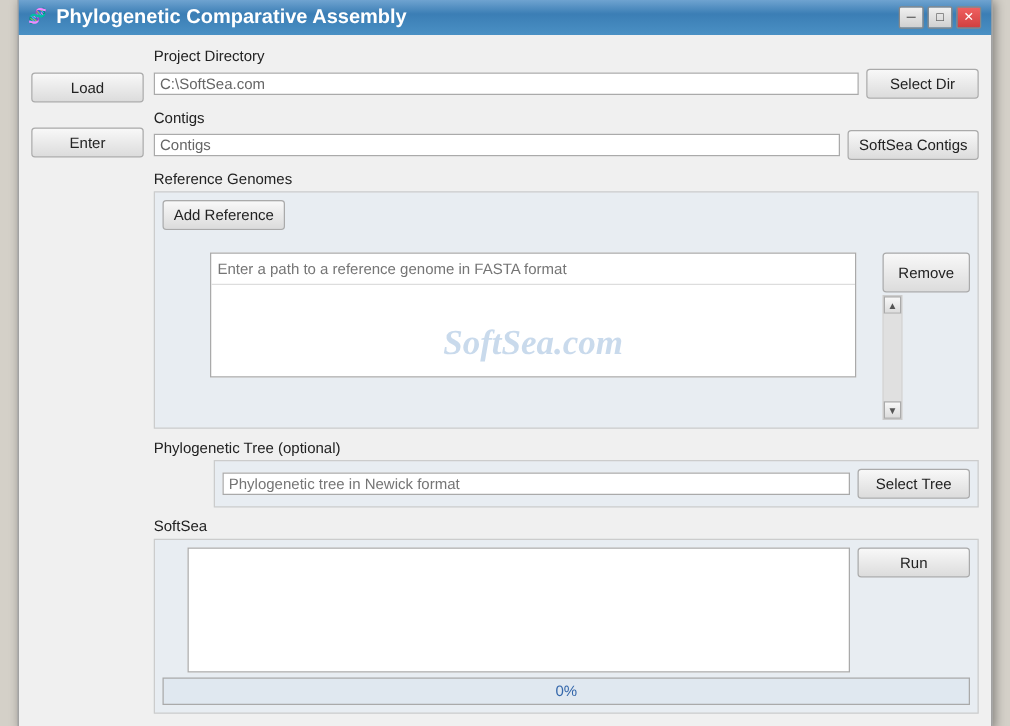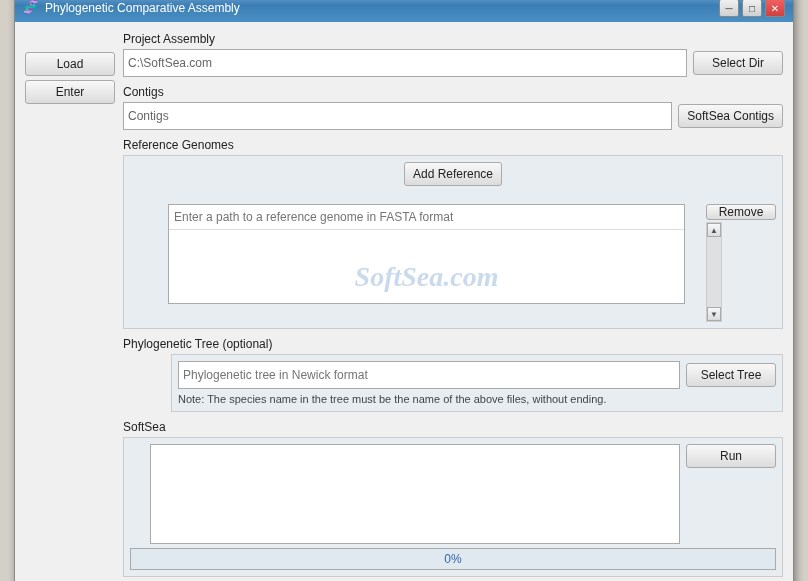--- a/index.html
+++ b/index.html
@@ -32,22 +32,22 @@
     .titlebar-left {
       display: flex;
       align-items: center;
       gap: 6px;
     }
     .titlebar-icon {
       width: 16px;
       height: 16px;
     }
     .titlebar-title {
-      font-size: 12px;
-      font-weight: normal;
+      font-size: 16px;
+      font-weight: bold;
     }
     .titlebar-controls {
       display: flex;
       gap: 3px;
     }
     .title-btn {
       width: 20px;
       height: 18px;
       background: linear-gradient(to bottom, #f0f0f0, #d0d0d0);
       border: 1px solid #888;
@@ -64,21 +64,21 @@
       color: white;
     }
     .content {
       padding: 10px;
       display: flex;
       gap: 8px;
     }
     .left-buttons {
       display: flex;
       flex-direction: column;
-      gap: 4px;
+      gap: 20px;
       padding-top: 20px;
       flex-shrink: 0;
       align-items: flex-end;
     }
     .main-area {
       flex: 1;
       display: flex;
       flex-direction: column;
       gap: 8px;
     }
@@ -87,21 +87,21 @@
       color: #222;
       margin-bottom: 3px;
     }
     .row {
       display: flex;
       align-items: center;
       gap: 6px;
     }
     .text-input {
       flex: 1;
-      height: 28px;
+      height: 18px;
       border: 1px solid #aaa;
       background: white;
       padding: 2px 4px;
       font-size: 12px;
       color: #666;
     }
     .btn {
       height: 24px;
       min-width: 90px;
       background: linear-gradient(to bottom, #f8f8f8, #dcdcdc);
@@ -113,21 +113,21 @@
       white-space: nowrap;
       color: #222;
     }
     .reference-section {
       border: 1px solid #ccc;
       background: #e8edf2;
       padding: 6px;
     }
     .reference-header {
       display: flex;
-      justify-content: center;
+      justify-content: flex-start;
       margin-bottom: 18px;
     }
     .reference-body {
       display: flex;
       gap: 21px;
       align-items: flex-start;
       padding-left: 38px;
     }
     .reference-list {
       flex: 1;
@@ -184,21 +184,21 @@
       justify-content: center;
       font-size: 8px;
       color: #555;
     }
     .scroll-track {
       flex: 1;
       width: 100%;
       background: #e0e0e0;
     }
     .remove-btn {
-      height: 16px;
+      height: 32px;
       min-width: 70px;
       background: linear-gradient(to bottom, #f8f8f8, #dcdcdc);
       border: 1px solid #aaa;
       border-radius: 3px;
       cursor: pointer;
       font-size: 12px;
       padding: 0 8px;
       color: #222;
     }
     .right-panel {
@@ -270,21 +270,21 @@
   <div class="content">
 
     <div class="left-buttons">
       <button class="btn">Load</button>
       <button class="btn">Enter</button>
     </div>
 
     <div class="main-area">
 
       <div>
-        <div class="section-label">Project Assembly</div>
+        <div class="section-label">Project Directory</div>
         <div class="row">
           <input type="text" class="text-input" value="C:\SoftSea.com" style="">
           <button class="btn">Select Dir</button>
         </div>
       </div>
 
       <div>
         <div class="section-label">Contigs</div>
         <div class="row">
           <input type="text" class="text-input" value="Contigs" style="">
@@ -317,21 +317,20 @@
         </div>
       </div>
 
       <div>
         <div class="section-label">Phylogenetic Tree (optional)</div>
         <div class="tree-section">
           <div class="row">
             <input type="text" class="text-input" placeholder="Phylogenetic tree in Newick format" style="">
             <button class="btn">Select Tree</button>
           </div>
-          <div class="note-text">Note: The species name in the tree must be the name of the above files, without ending.</div>
         </div>
       </div>
 
       <div>
         <div class="section-label">SoftSea</div>
         <div class="progress-section">
           <div class="progress-body">
             <div class="progress-box"></div>
             <button class="btn">Run</button>
           </div>

